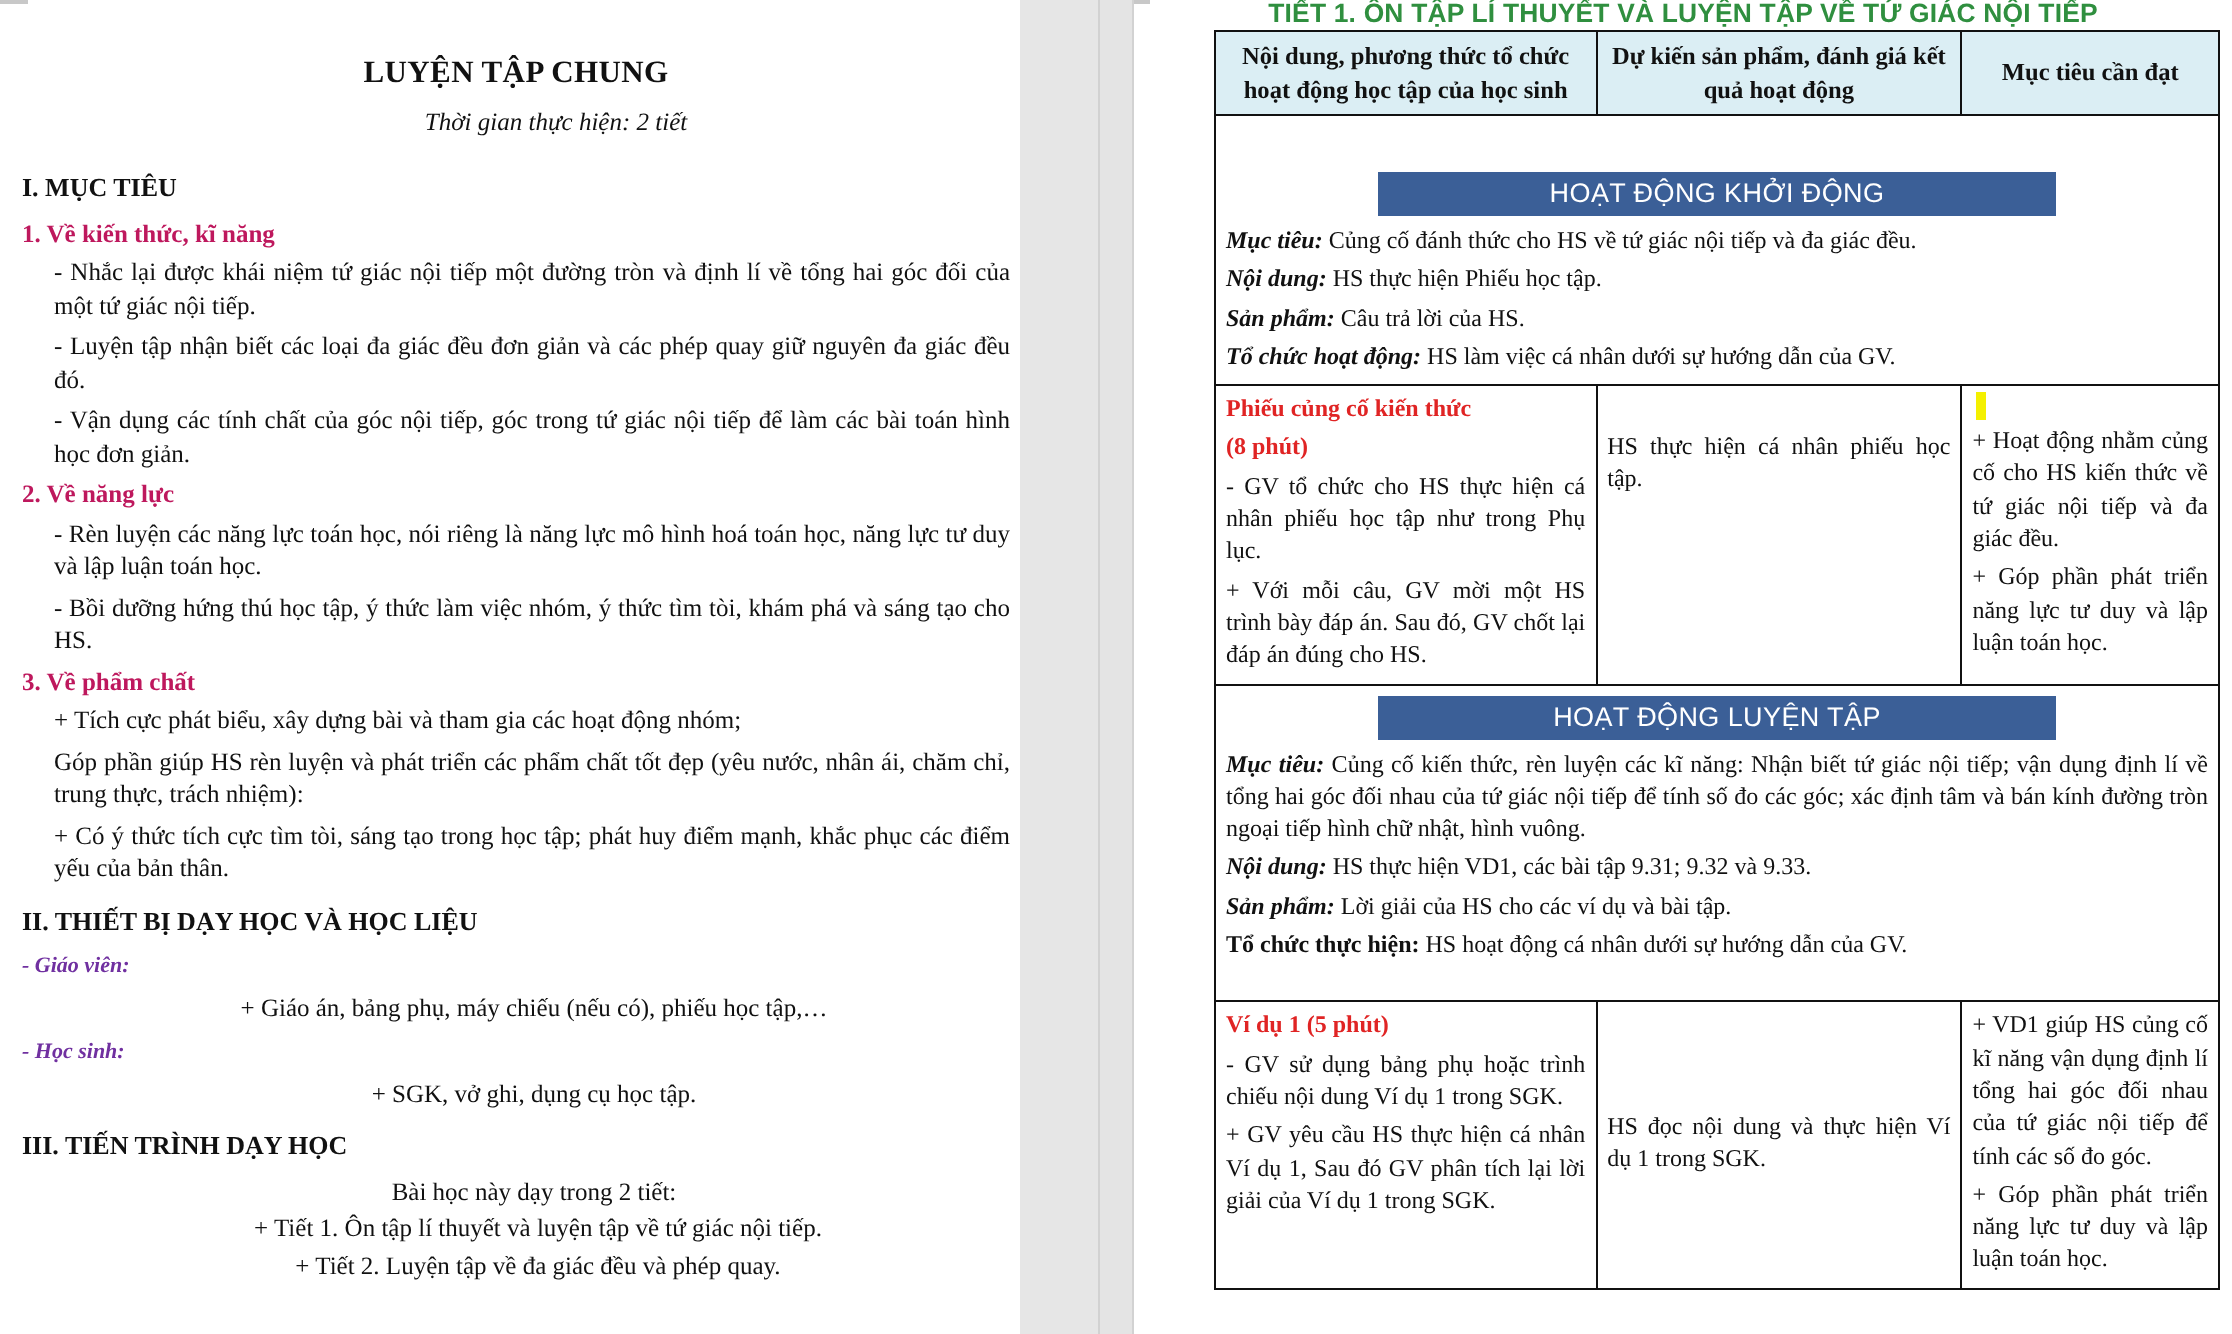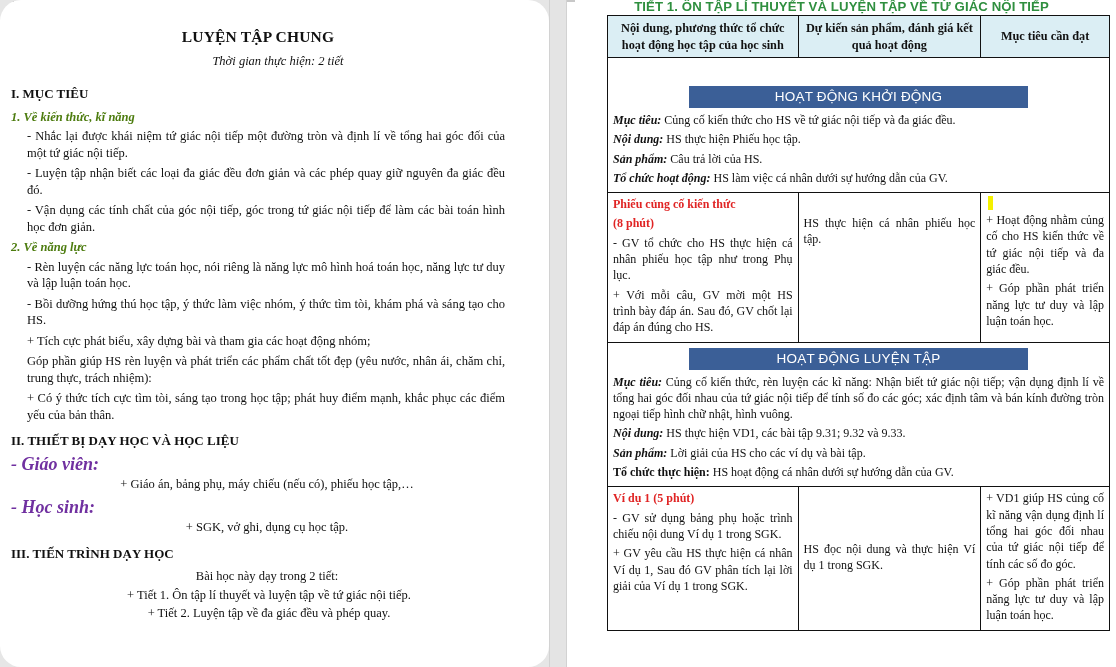--- a/index.html
+++ b/index.html
@@ -1,31 +1,31 @@
 <!DOCTYPE html>
 <html><head>
 <meta charset="utf-8">
 <style>
   * { box-sizing: border-box; margin: 0; padding: 0; }
   html, body { width: 1116px; height: 667px; overflow: hidden; background: #e6e6e6; }
   body { position: relative; font-family: "Liberation Serif", "DejaVu Serif", serif; color: #111; }
 
   .page { position: absolute; top: 0; height: 667px; background: #fff; overflow: hidden; }
-  .page-left { left: 0; width: 549px; border-radius: 21px; }
+  .page-left { left: 0; width: 510px; }
   .page-right { left: 567px; width: 549px; }
   .gutter { position: absolute; top: 0; left: 549px; width: 18px; height: 667px; background: #e4e4e4; border-left: 1px solid #d2d2d2; border-right: 1px solid #d2d2d2; }
   .corner-mark { position: absolute; top: 0; height: 2px; background: #c8c8c8; }
 
   
   .doc-title { position: absolute; top: 28px; left: 0; width: 516px; text-align: center; font-weight: bold; font-size: 15.5px; letter-spacing: 0.2px; }
   .doc-subtitle { position: absolute; top: 54px; left: 0; width: 536px; text-align: center; font-style: italic; font-size: 12.5px; padding-left: 20px; }
   .left-body { position: absolute; top: 80px; left: 11px; width: 494px; font-size: 12.5px; line-height: 16.5px; }
   .h1 { font-weight: bold; font-size: 13px; margin-top: 6px; margin-bottom: 6px; }
-  .h2 { color: #4d7c0f; font-style: italic; font-weight: bold; font-size: 12.5px; margin-bottom: 3px; }
-  .h2-dash { color: #7030a0; font-style: italic; font-weight: bold; font-size: 18px; margin-bottom: 4px; }
+  .h2 { color: #be185d; font-weight: bold; font-size: 12.5px; margin-bottom: 3px; }
+  .h2-dash { color: #7030a0; font-style: italic; font-weight: bold; font-size: 11px; margin-bottom: 4px; }
   .para { padding-left: 16px; text-align: justify; margin-bottom: 4px; }
   .para-sub { padding-left: 18px; margin-bottom: 2px; text-align: center; }
 
   
   .lesson-title { position: absolute; top: -1px; left: 0; width: 549px; text-align: center; color: #2f8f3f; font-family: "Liberation Sans", "DejaVu Sans", sans-serif; font-weight: bold; font-size: 13.2px; letter-spacing: 0.1px; }
   .plan-table { position: absolute; left: 40px; top: 15px; width: 503px; border: 1.5px solid #111; border-collapse: collapse; font-size: 12px; line-height: 16.3px; }
   .plan-table td, .plan-table th { border: 1px solid #111; vertical-align: top; }
   .plan-table th { background: #dbeef4; font-weight: bold; font-size: 12.3px; line-height: 17px; text-align: center; vertical-align: middle; height: 42px; padding: 1px 3px; }
   .full-cell { padding: 8px 5px 4px 5px; }
   .banner { margin: 0 auto 4px auto; width: 339px; height: 22px; background: #3b5f97; color: #fff; text-align: center; font-family: "Liberation Sans", "DejaVu Sans", sans-serif; font-size: 13.5px; line-height: 22px; letter-spacing: 0.2px; }
@@ -50,20 +50,21 @@
 
     <div class="h2">1. Về kiến thức, kĩ năng</div>
     <div class="para">- Nhắc lại được khái niệm tứ giác nội tiếp một đường tròn và định lí về tổng hai góc đối của một tứ giác nội tiếp.</div>
     <div class="para">- Luyện tập nhận biết các loại đa giác đều đơn giản và các phép quay giữ nguyên đa giác đều đó.</div>
     <div class="para">- Vận dụng các tính chất của góc nội tiếp, góc trong tứ giác nội tiếp để làm các bài toán hình học đơn giản.</div>
 
     <div class="h2">2. Về năng lực</div>
     <div class="para"> - Rèn luyện các năng lực toán học, nói riêng là năng lực mô hình hoá toán học, năng lực tư duy và lập luận toán học.</div>
     <div class="para">- Bồi dưỡng hứng thú học tập, ý thức làm việc nhóm, ý thức tìm tòi, khám phá và sáng tạo cho HS.</div>
 
+    <div class="h2">3. Về phẩm chất</div>
     <div class="para">+ Tích cực phát biểu, xây dựng bài và tham gia các hoạt động nhóm;</div>
     <div class="para">Góp phần giúp HS rèn luyện và phát triển các phẩm chất tốt đẹp (yêu nước, nhân ái, chăm chỉ, trung thực, trách nhiệm):</div>
     <div class="para">+ Có ý thức tích cực tìm tòi, sáng tạo trong học tập; phát huy điểm mạnh, khắc phục các điểm yếu của bản thân.</div>
 
     <div class="h1" style="margin-top:10px;">II. THIẾT BỊ DẠY HỌC VÀ HỌC LIỆU</div>
     <div class="h2-dash">- Giáo viên:</div>
     <div class="para-sub">+ Giáo án, bảng phụ, máy chiếu (nếu có), phiếu học tập,…</div>
     <div class="h2-dash" style="margin-top:6px;">- Học sinh:</div>
     <div class="para-sub">+ SGK, vở ghi, dụng cụ học tập.</div>
 
@@ -89,21 +90,21 @@
     <tbody>
         <tr>
       <th>Nội dung, phương thức tổ chức hoạt động học tập của học sinh</th>
       <th>Dự kiến sản phẩm, đánh giá kết quả hoạt động</th>
       <th>Mục tiêu cần đạt</th>
     </tr>
 
     <tr>
       <td colspan="3" class="full-cell" style="padding-top:28px;padding-bottom:3px;">
         <div class="banner">HOẠT ĐỘNG KHỞI ĐỘNG</div>
-        <div class="info-line"><span class="lbl">Mục tiêu:</span><span> Củng cố kiến thức cho HS về tứ giác nội tiếp và đa giác đều.</span></div>
+        <div class="info-line"><span class="lbl">Mục tiêu:</span><span> Củng cố đánh thức cho HS về tứ giác nội tiếp và đa giác đều.</span></div>
         <div class="info-line"><span class="lbl">Nội dung:</span><span> HS thực hiện Phiếu học tập.</span></div>
         <div class="info-line"><span class="lbl">Sản phẩm:</span><span> Câu trả lời của HS.</span></div>
         <div class="info-line"><span class="lbl">Tổ chức hoạt động:</span><span> HS làm việc cá nhân dưới sự hướng dẫn của GV.</span></div>
       </td>
     </tr>
     <tr>
       <td class="cell">
         <p class="red-title">Phiếu củng cố kiến thức</p>
         <p class="red-title">(8 phút)</p>
         <p>- GV tổ chức cho HS thực hiện cá nhân phiếu học tập như trong Phụ lục.</p>
@@ -113,21 +114,21 @@
         <p>HS thực hiện cá nhân phiếu học tập.</p>
       </td>
       <td class="cell">
         <p style="margin-bottom:0;height:16px;"><span class="highlight-mark"></span></p>
         <p>+ Hoạt động nhằm củng cố cho HS kiến thức về tứ giác nội tiếp và đa giác đều.</p>
         <p>+ Góp phần phát triển năng lực tư duy và lập luận toán học.</p>
       </td>
     </tr>
 
     <tr>
-      <td colspan="3" class="full-cell" style="padding-top:5px;padding-bottom:3px;margin-top:41px;">
+      <td colspan="3" class="full-cell" style="padding-top:5px;padding-bottom:17px;margin-top:41px;">
         <div class="banner">HOẠT ĐỘNG LUYỆN TẬP</div>
         <div class="info-line"><span class="lbl">Mục tiêu:</span><span> Củng cố kiến thức, rèn luyện các kĩ năng: Nhận biết tứ giác nội tiếp; vận dụng định lí về tổng hai góc đối nhau của tứ giác nội tiếp để tính số đo các góc; xác định tâm và bán kính đường tròn ngoại tiếp hình chữ nhật, hình vuông.</span></div>
         <div class="info-line"><span class="lbl">Nội dung:</span><span> HS thực hiện VD1, các bài tập 9.31; 9.32 và 9.33.</span></div>
         <div class="info-line"><span class="lbl">Sản phẩm:</span><span> Lời giải của HS cho các ví dụ và bài tập.</span></div>
         <div class="info-line"><span class="lbl-plain">Tổ chức thực hiện:</span><span> HS hoạt động cá nhân dưới sự hướng dẫn của GV.</span></div>
       </td>
     </tr>
     <tr>
       <td class="cell">
         <p class="red-title">Ví dụ 1 (5 phút)</p>

